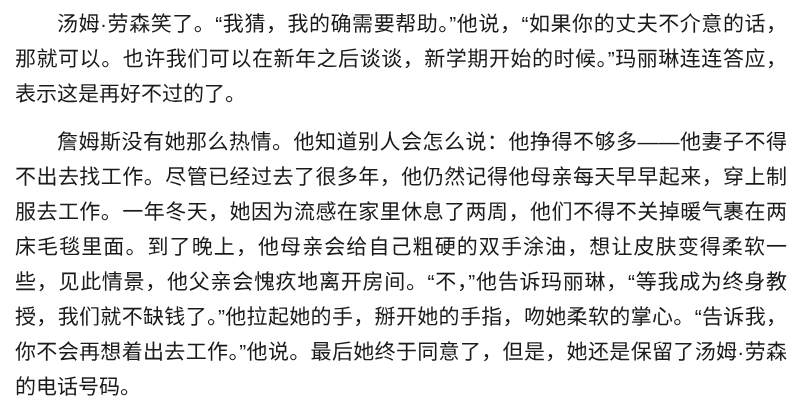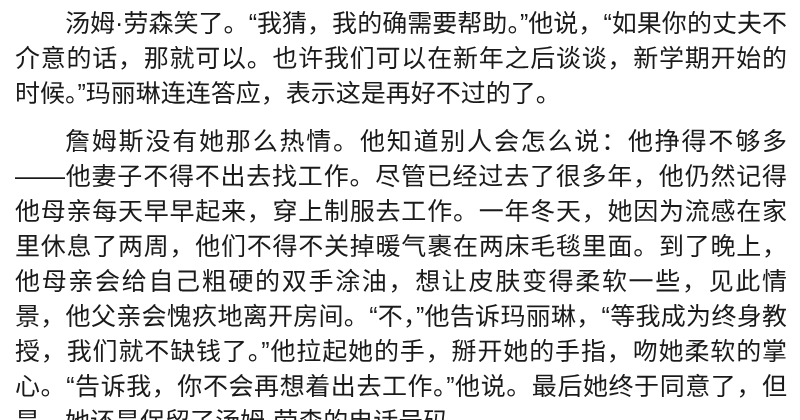--- a/index.html
+++ b/index.html
@@ -12,21 +12,21 @@
     height: 420px;
     overflow: hidden;
   }
   .doc-page {
     box-sizing: border-box;
     width: 800px;
     height: 420px;
     padding: 6px 13px 0 15px;
     background: #ffffff;
     font-family: "Liberation Sans", "DejaVu Sans", sans-serif;
-    font-size: 25px;
+    font-size: 21px;
     line-height: 35px;
     color: #1a1a1a;
     text-align: justify;
     letter-spacing: 0;
   }
   .doc-page p {
     margin: 0 0 13px 0;
     text-indent: 2em;
     word-break: break-all;
   }

